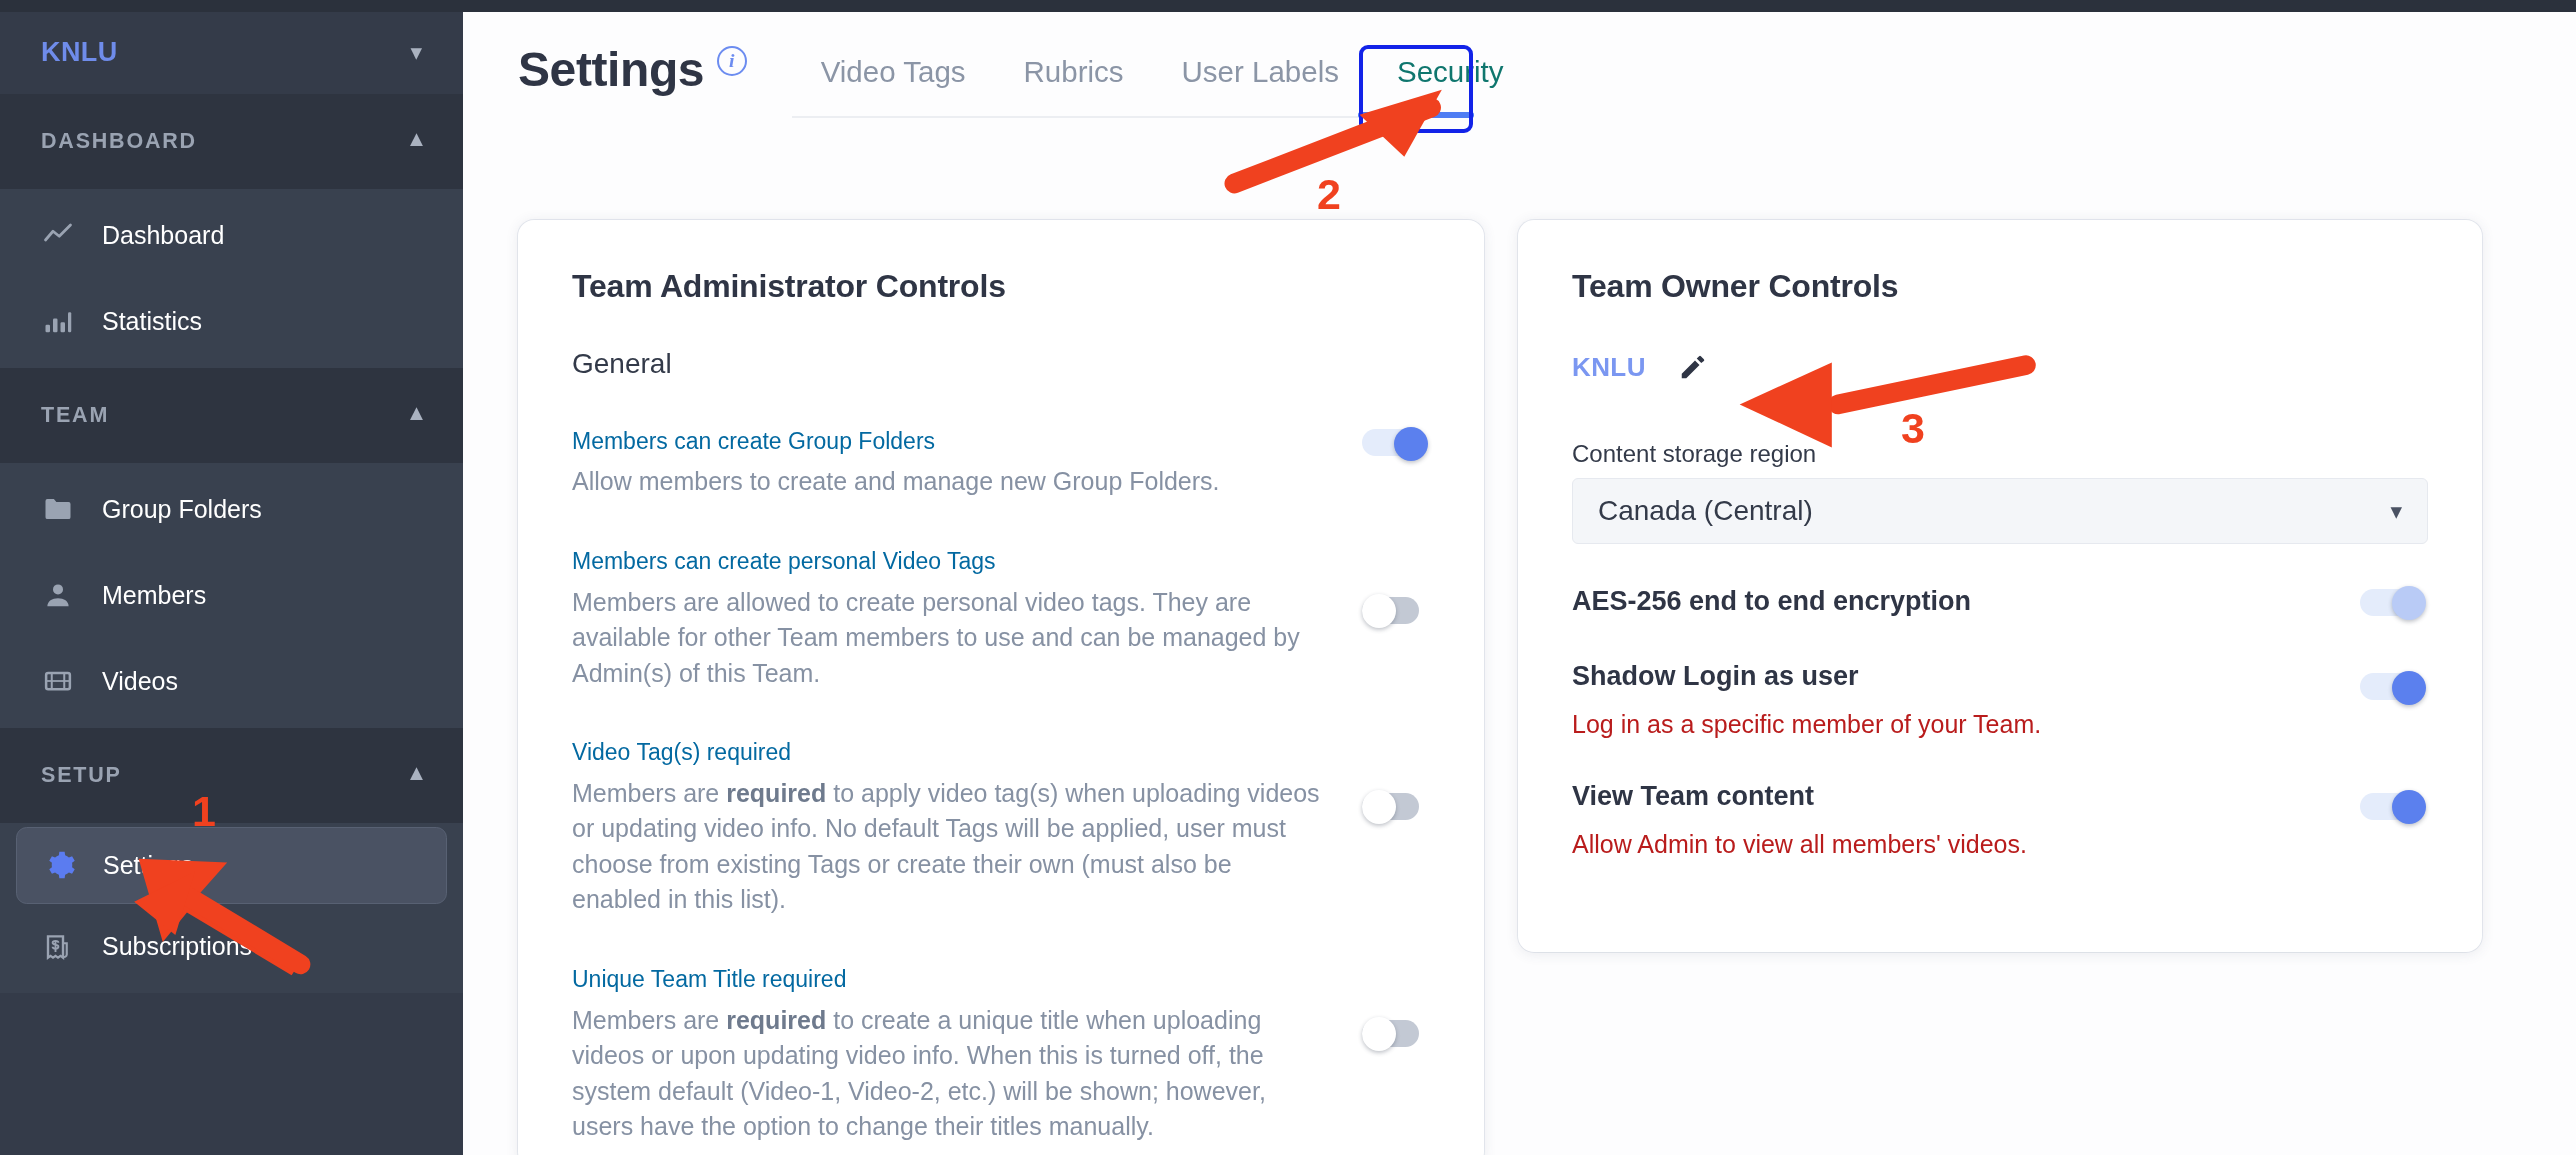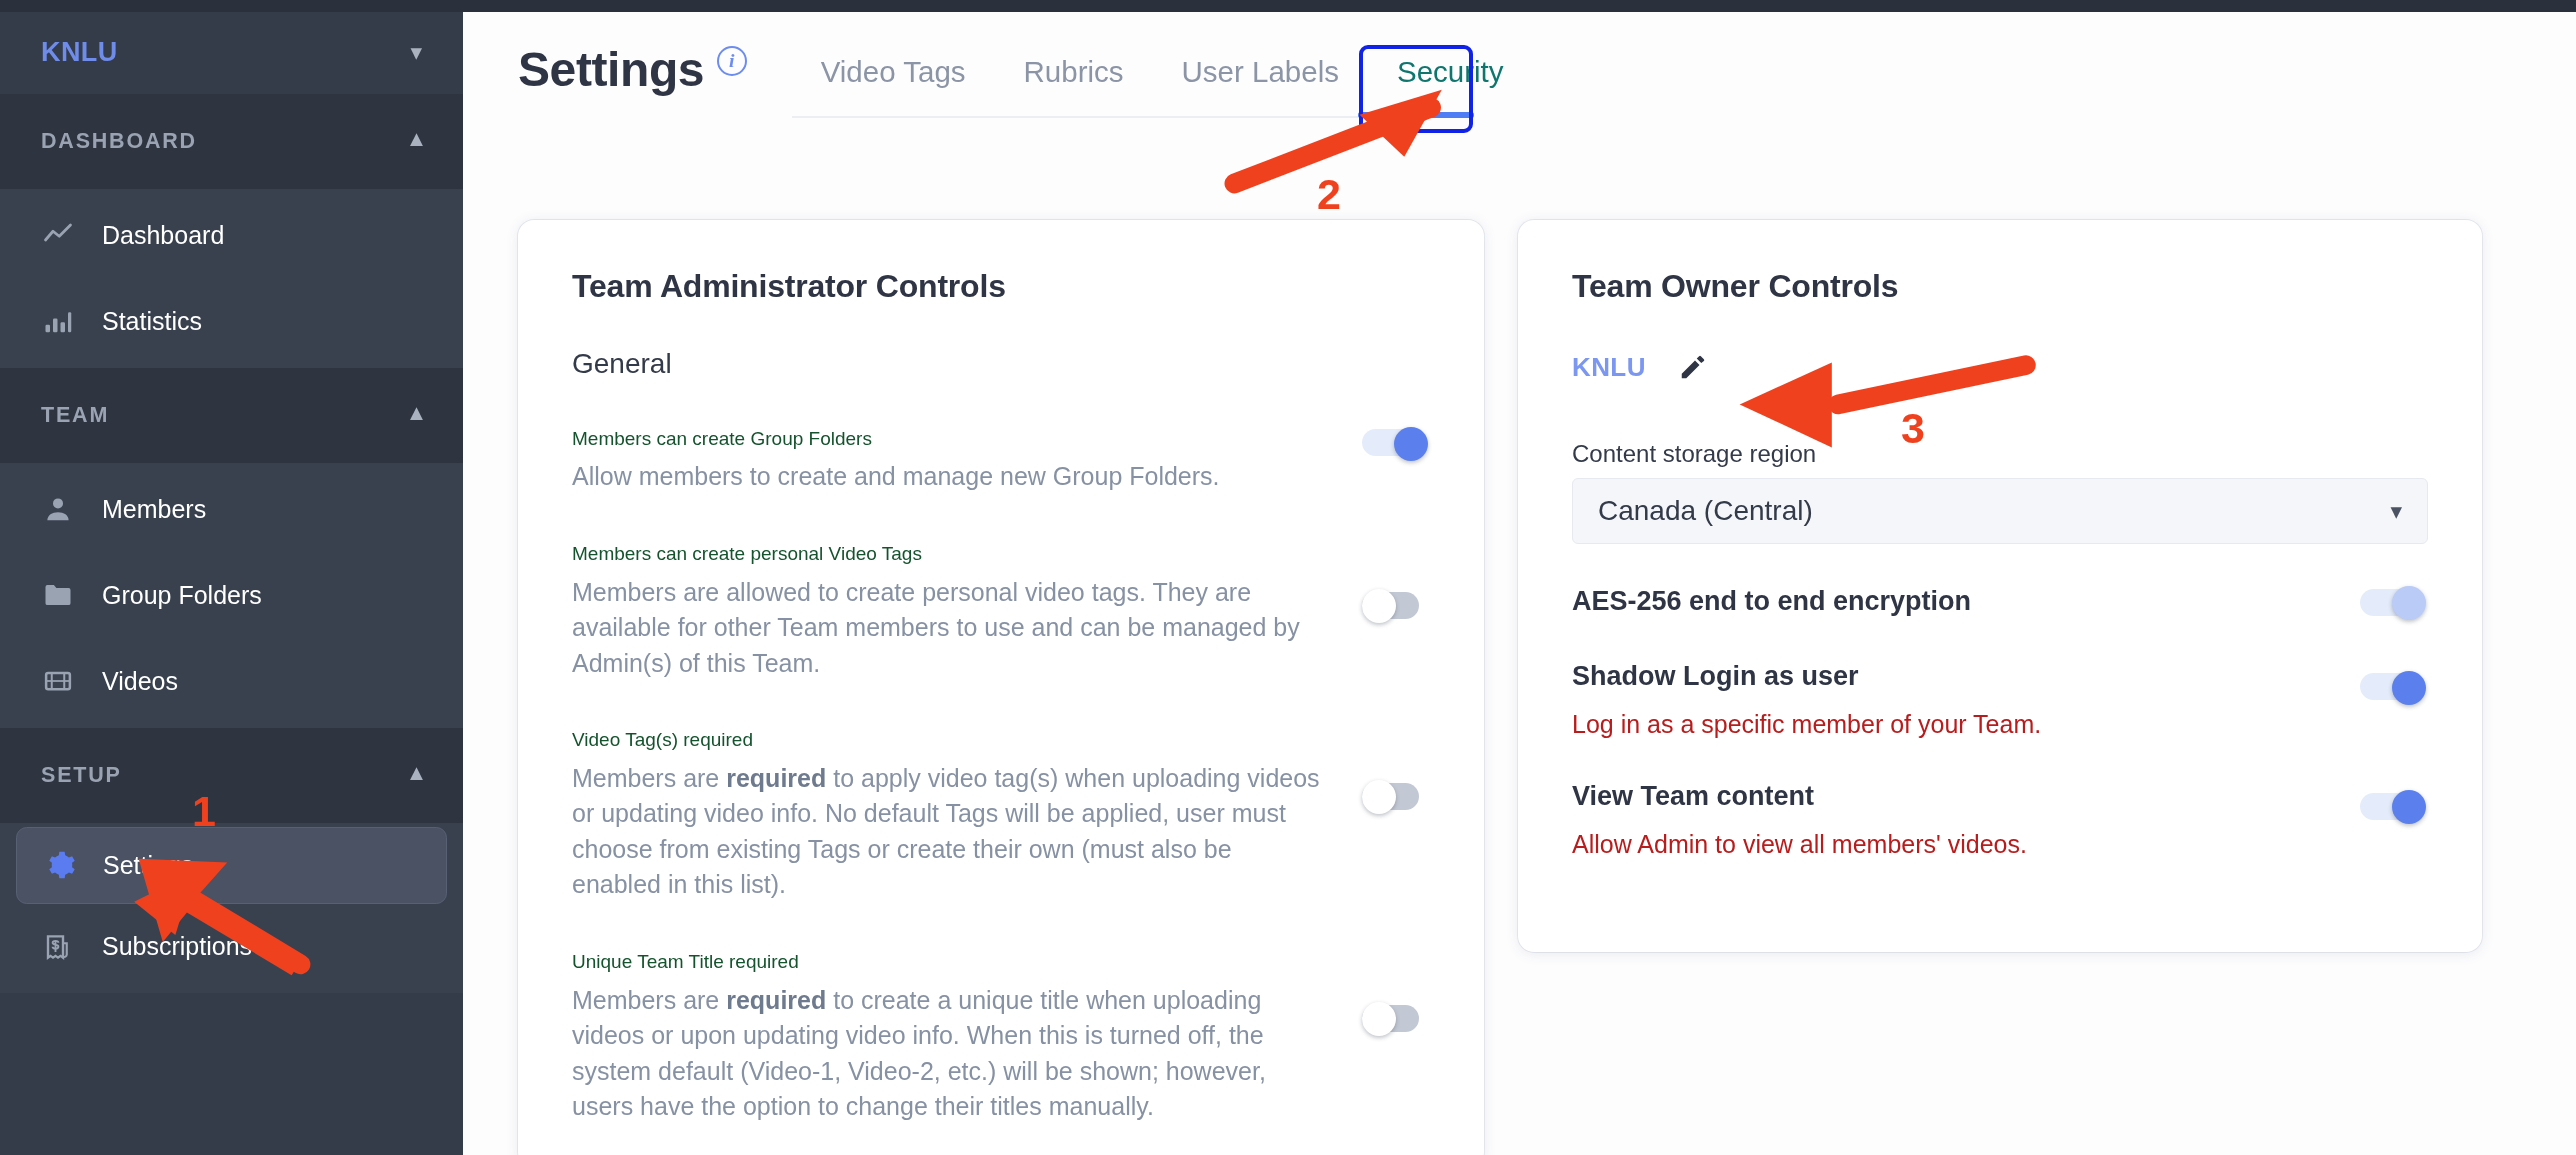--- a/index.html
+++ b/index.html
@@ -104,21 +104,21 @@
   .card-title {
     font-size: 32px; font-weight: bold; color: #2f3545; letter-spacing: -0.2px;
   }
   .section-title { font-size: 28px; color: #333a49; margin-top: 43px; }
 
   .setting-row {
     display: flex; align-items: flex-start; justify-content: space-between;
     margin-top: 47px; gap: 36px;
   }
   .setting-text { max-width: 758px; }
-  .setting-name { font-size: 19px; color: #14532d; line-height: 1.25; }
+  .setting-name { font-size: 23px; color: #0369a1; line-height: 1.25; }
   .setting-desc {
     font-size: 25px; color: #8691a3; line-height: 1.42; margin-top: 9px;
   }
   .setting-desc b { color: #6e7a8d; font-weight: bold; }
   .toggle-holder { display: flex; align-items: center; flex: 0 0 auto; }
 
   
   .tgl { position: relative; width: 68px; height: 32px; }
   .tgl .track {
     position: absolute; left: 0; top: 2.7px; width: 57px; height: 27px;
@@ -204,33 +204,33 @@
   </div>
 
   <div class="side-group-head">
     <span>TEAM</span>
     <span class="chev up">▾</span>
   </div>
   <div class="side-items">
     <div class="side-item">
       <span class="ic">
         <svg width="30" height="30" viewBox="0 0 24 24" fill="currentColor">
+          <path d="M2 5.5A1.5 1.5 0 0 1 3.5 4h5.2l2 2.4h9.8A1.5 1.5 0 0 1 22 7.9v10.6A1.5 1.5 0 0 1 20.5 20h-17A1.5 1.5 0 0 1 2 18.5z"></path>
+        </svg>
+      </span>
+      <span class="lbl">Group Folders</span>
+    </div>
+    <div class="side-item">
+      <span class="ic">
+        <svg width="30" height="30" viewBox="0 0 24 24" fill="currentColor">
           <circle cx="12" cy="7.5" r="4"></circle>
             <path d="M3.5 21c0-4.2 3.8-6.5 8.5-6.5s8.5 2.3 8.5 6.5z"></path>
         </svg>
       </span>
       <span class="lbl">Members</span>
-    </div>
-    <div class="side-item">
-      <span class="ic">
-        <svg width="30" height="30" viewBox="0 0 24 24" fill="currentColor">
-          <path d="M2 5.5A1.5 1.5 0 0 1 3.5 4h5.2l2 2.4h9.8A1.5 1.5 0 0 1 22 7.9v10.6A1.5 1.5 0 0 1 20.5 20h-17A1.5 1.5 0 0 1 2 18.5z"></path>
-        </svg>
-      </span>
-      <span class="lbl">Group Folders</span>
     </div>
     <div class="side-item">
       <span class="ic">
         <svg width="30" height="30" viewBox="0 0 24 24" fill="none" stroke="currentColor" stroke-width="2">
           <rect x="2.5" y="5.5" width="19" height="13" rx="1.6"></rect>
           <path d="M7 5.5v13M17 5.5v13" stroke-width="1.6"></path>
           <path d="M2.5 12h19" stroke-width="1.4"></path>
         </svg>
       </span>
       <span class="lbl">Videos</span>

